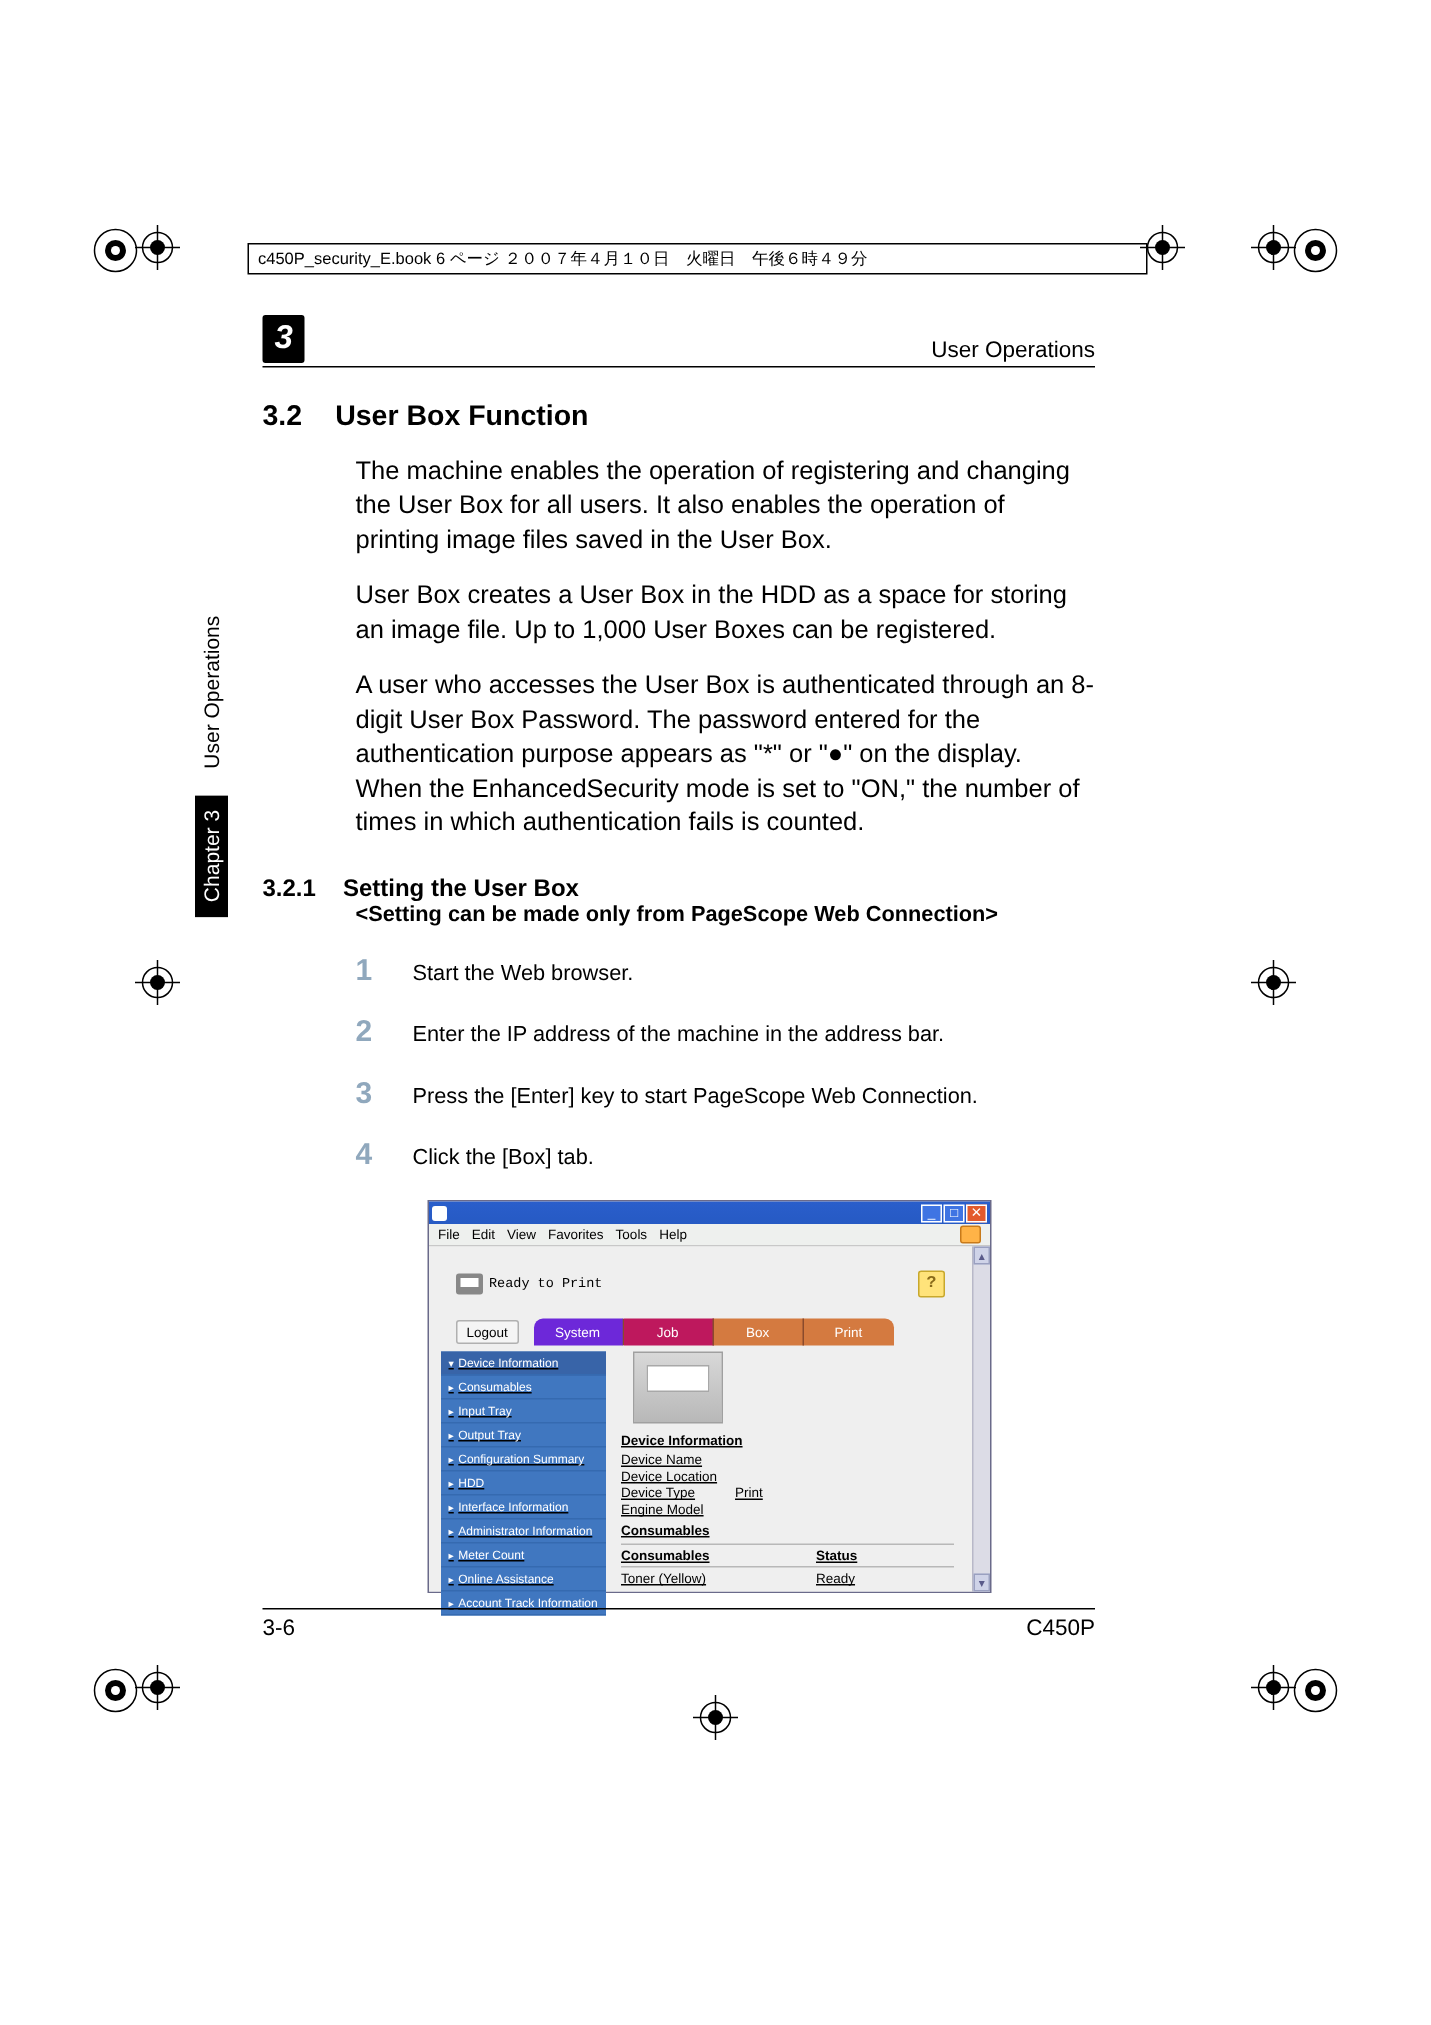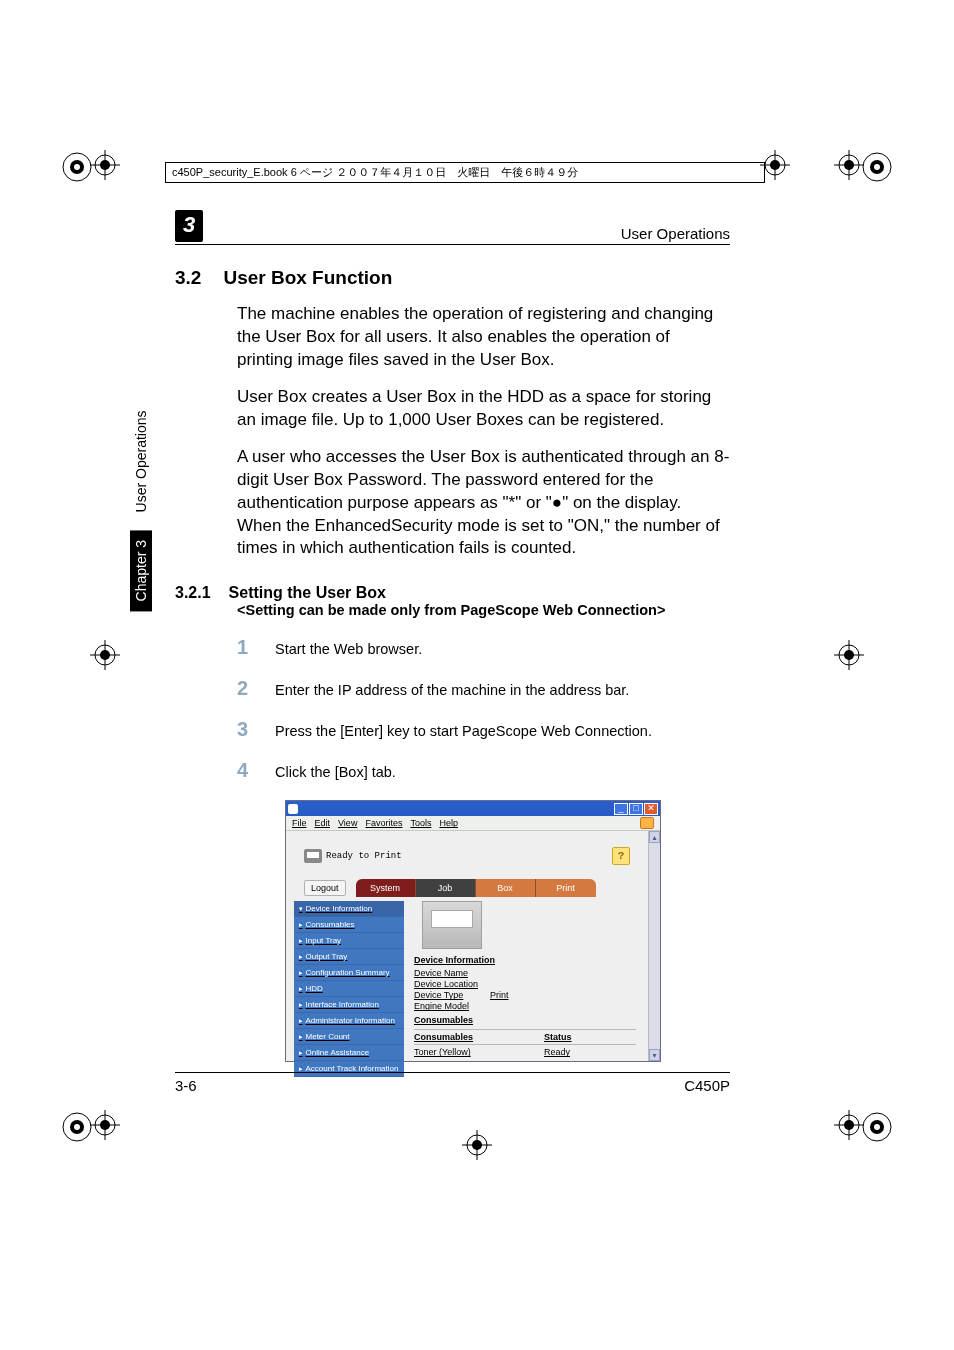--- a/index.html
+++ b/index.html
@@ -100,21 +100,20 @@
 .win-btn { width:14px;height:12px;border:1px solid #fff;display:flex;align-items:center;justify-content:center;font-size:9px;line-height:1; }
 .win-btn.min{background:#3f74e3;color:#fff;}
 .win-btn.max{background:#3f74e3;color:#fff;}
 .win-btn.cls{background:#e35a2c;color:#fff;}
 
 .shot-menubar {
   height:15px; background:#eef0ee;
   display:flex; align-items:center; gap:8px;
   padding:0 6px;
   border-bottom:1px solid #c8c8c8;
-  text-decoration:underline;
 }
 .shot-menubar span { font-size:9px; }
 .shot-menubar .ff { margin-left:auto; width:14px;height:12px;background:#ffb347;border:1px solid #c87a1a;border-radius:2px; }
 .shot-body {
   position:absolute; top:30px; left:0; right:12px; bottom:0;
   background:#efefef; padding:8px;
 }
 .shot-scroll {
   position:absolute; top:30px; right:0; width:12px; bottom:0;
   background:#dcdce6; border-left:1px solid #b8b8c8;
@@ -131,22 +130,22 @@
   font-family:Liberation Mono, monospace;
 }
 .status-left { display:flex; align-items:center; gap:4px; }
 .printer-ico { width:18px;height:14px;background:#888;border-radius:2px;position:relative; }
 .printer-ico::after{content:"";position:absolute;top:3px;left:3px;right:3px;height:6px;background:#fff;}
 .help-ico { width:18px;height:18px;background:#ffe37a;border:1px solid #c8a82c;border-radius:2px;display:flex;align-items:center;justify-content:center;font-weight:bold;color:#886a1a;font-size:11px; }
 
 .tabs-row { display:flex; align-items:center; gap:0; margin:14px 0 0 10px; }
 .logout-btn { font-size:9px; background:#f5f5f5;border:1px solid #b0b0b0;border-radius:2px;padding:2px 6px;margin-right:10px; }
 .tab { font-size:9px; color:#fff; padding:4px 0; width:60px; text-align:center; border-right:1px solid #8a4a2c; }
-.tab.sys{background:#7f1d1d;border-radius:6px 0 0 0;}
-.tab.job{background:#404040;}
+.tab.sys{background:#6d28d9;border-radius:6px 0 0 0;}
+.tab.job{background:#be185d;}
 .tab.box{background:#d47a40;}
 .tab.prt{background:#d47a40;border-radius:0 6px 0 0;border-right:none;}
 
 .content-row { display:flex; margin-top:4px; gap:10px;text-decoration:underline; }
 .sidebar {
   width:110px; background:#4077c0;
   display:flex; flex-direction:column;
   font-size:8px;
 }
 .sidebar .item {

